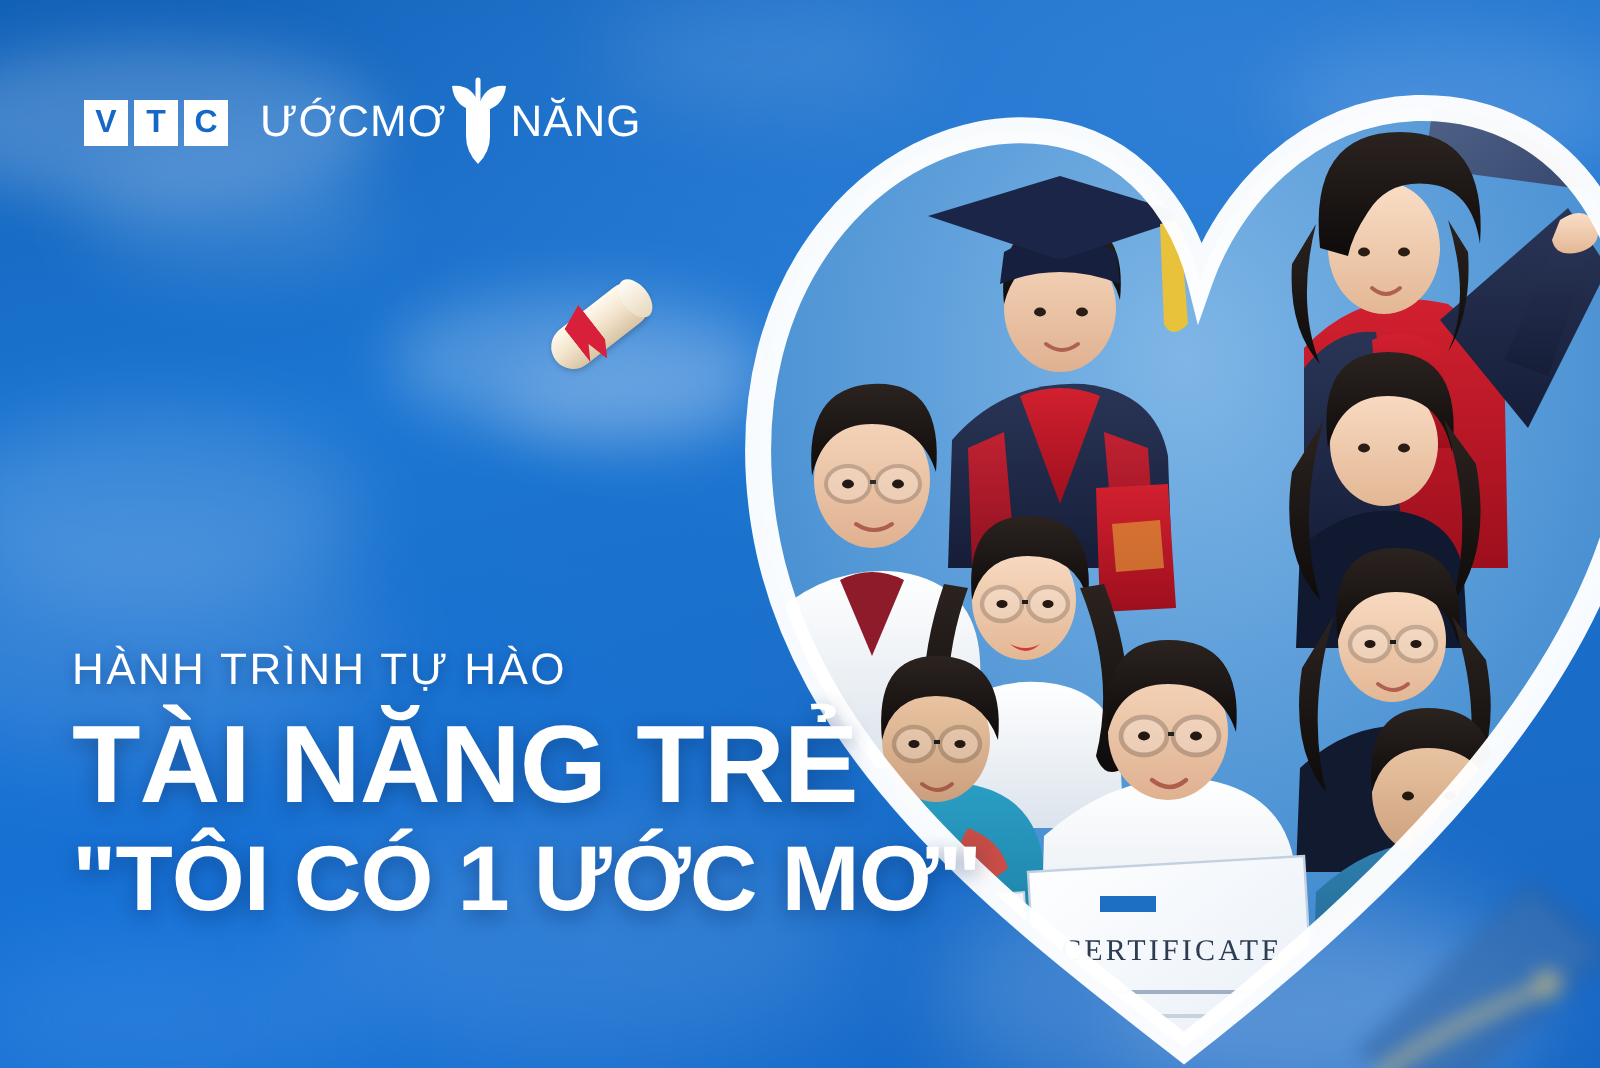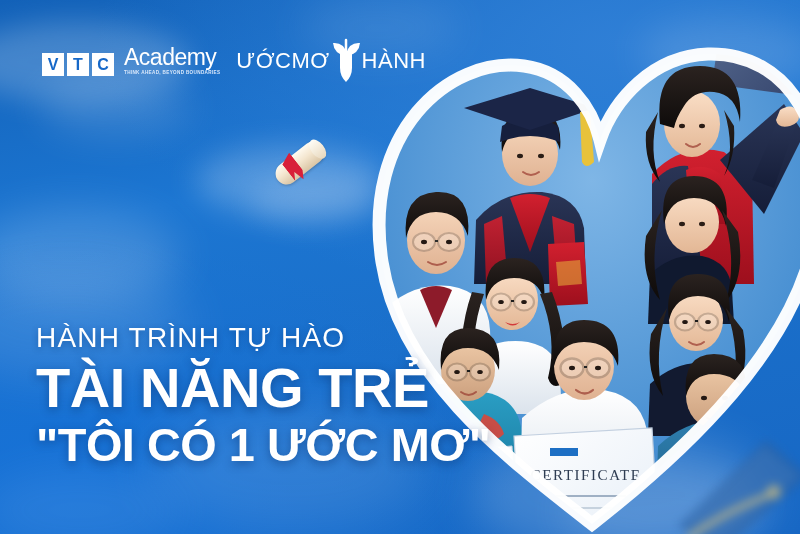--- a/index.html
+++ b/index.html
@@ -62,21 +62,21 @@
   .heart-wrap{position:absolute;left:352px;top:-16px;width:480px;height:560px;}
   .heart-ring{position:absolute;inset:0;}
   .heart-photo{position:absolute;inset:0;}
 
   
   .blurcap{position:absolute;left:648px;top:430px;width:170px;height:120px;filter:blur(5px);opacity:.85;}
 
   
   .copy{position:absolute;left:36px;top:322px;}
   .line1{
-    color:#ffffff;font-size:28px;letter-spacing:1.2px;font-weight:400;
+    color:#ffffff;font-size:22px;letter-spacing:1.2px;font-weight:400;
     text-shadow:0 2px 6px rgba(8,50,110,.45);white-space:nowrap;
   }
   .line2{
     color:#ffffff;font-size:55px;font-weight:bold;letter-spacing:-0.5px;line-height:1.02;
     margin-top:6px;text-shadow:0 3px 10px rgba(8,45,100,.45);white-space:nowrap;
     transform:scaleX(1.02);transform-origin:left center;
   }
   .line3{
     color:#ffffff;font-size:46px;font-weight:bold;letter-spacing:-0.5px;line-height:1.02;
     margin-top:6px;text-shadow:0 3px 10px rgba(8,45,100,.45);white-space:nowrap;
@@ -340,37 +340,33 @@
   </svg>
 
   <div class="logo-bar">
 
     <div class="vtc">
       <div class="vtc-marks">
         <span>V</span>
         <span>T</span>
         <span>C</span>
       </div>
-      <div class="vtc-right">
-        <div class="vtc-acad">Academy</div>
-        <div class="vtc-tag">Think Ahead, Beyond Boundaries</div>
-      </div>
     </div>
 
     <div class="toico">
       <span class="w">ƯỚCMƠ</span>
       <span class="sprout">
         <svg viewBox="0 0 30 46" width="30" height="46">
           <path d="M15 44 q-6 -6 -6 -14 l0 -14 q0 -3 3 -3 l6 0 q3 0 3 3 l0 14 q0 8 -6 14 z" fill="#ffffff"></path>
           <path d="M15 18 q-12 -2 -13 -13 q11 -1 14 11 z" fill="#ffffff"></path>
           <path d="M16 18 q12 -2 13 -13 q-11 -1 -14 11 z" fill="#ffffff"></path>
           <path d="M15 16 l0 -14" stroke="#ffffff" stroke-width="2.5" stroke-linecap="round"></path>
         </svg>
       </span>
-      <span class="w">HÀNH</span>
+      <span class="w">NĂNG</span>
     </div>
   </div>
 
   <div class="copy">
     <div class="line1">HÀNH TRÌNH TỰ HÀO</div>
     <div class="line2">TÀI NĂNG TRẺ</div>
     <div class="line3">"TÔI CÓ 1 ƯỚC MƠ"</div>
   </div>
 
   <div class="scroll">

